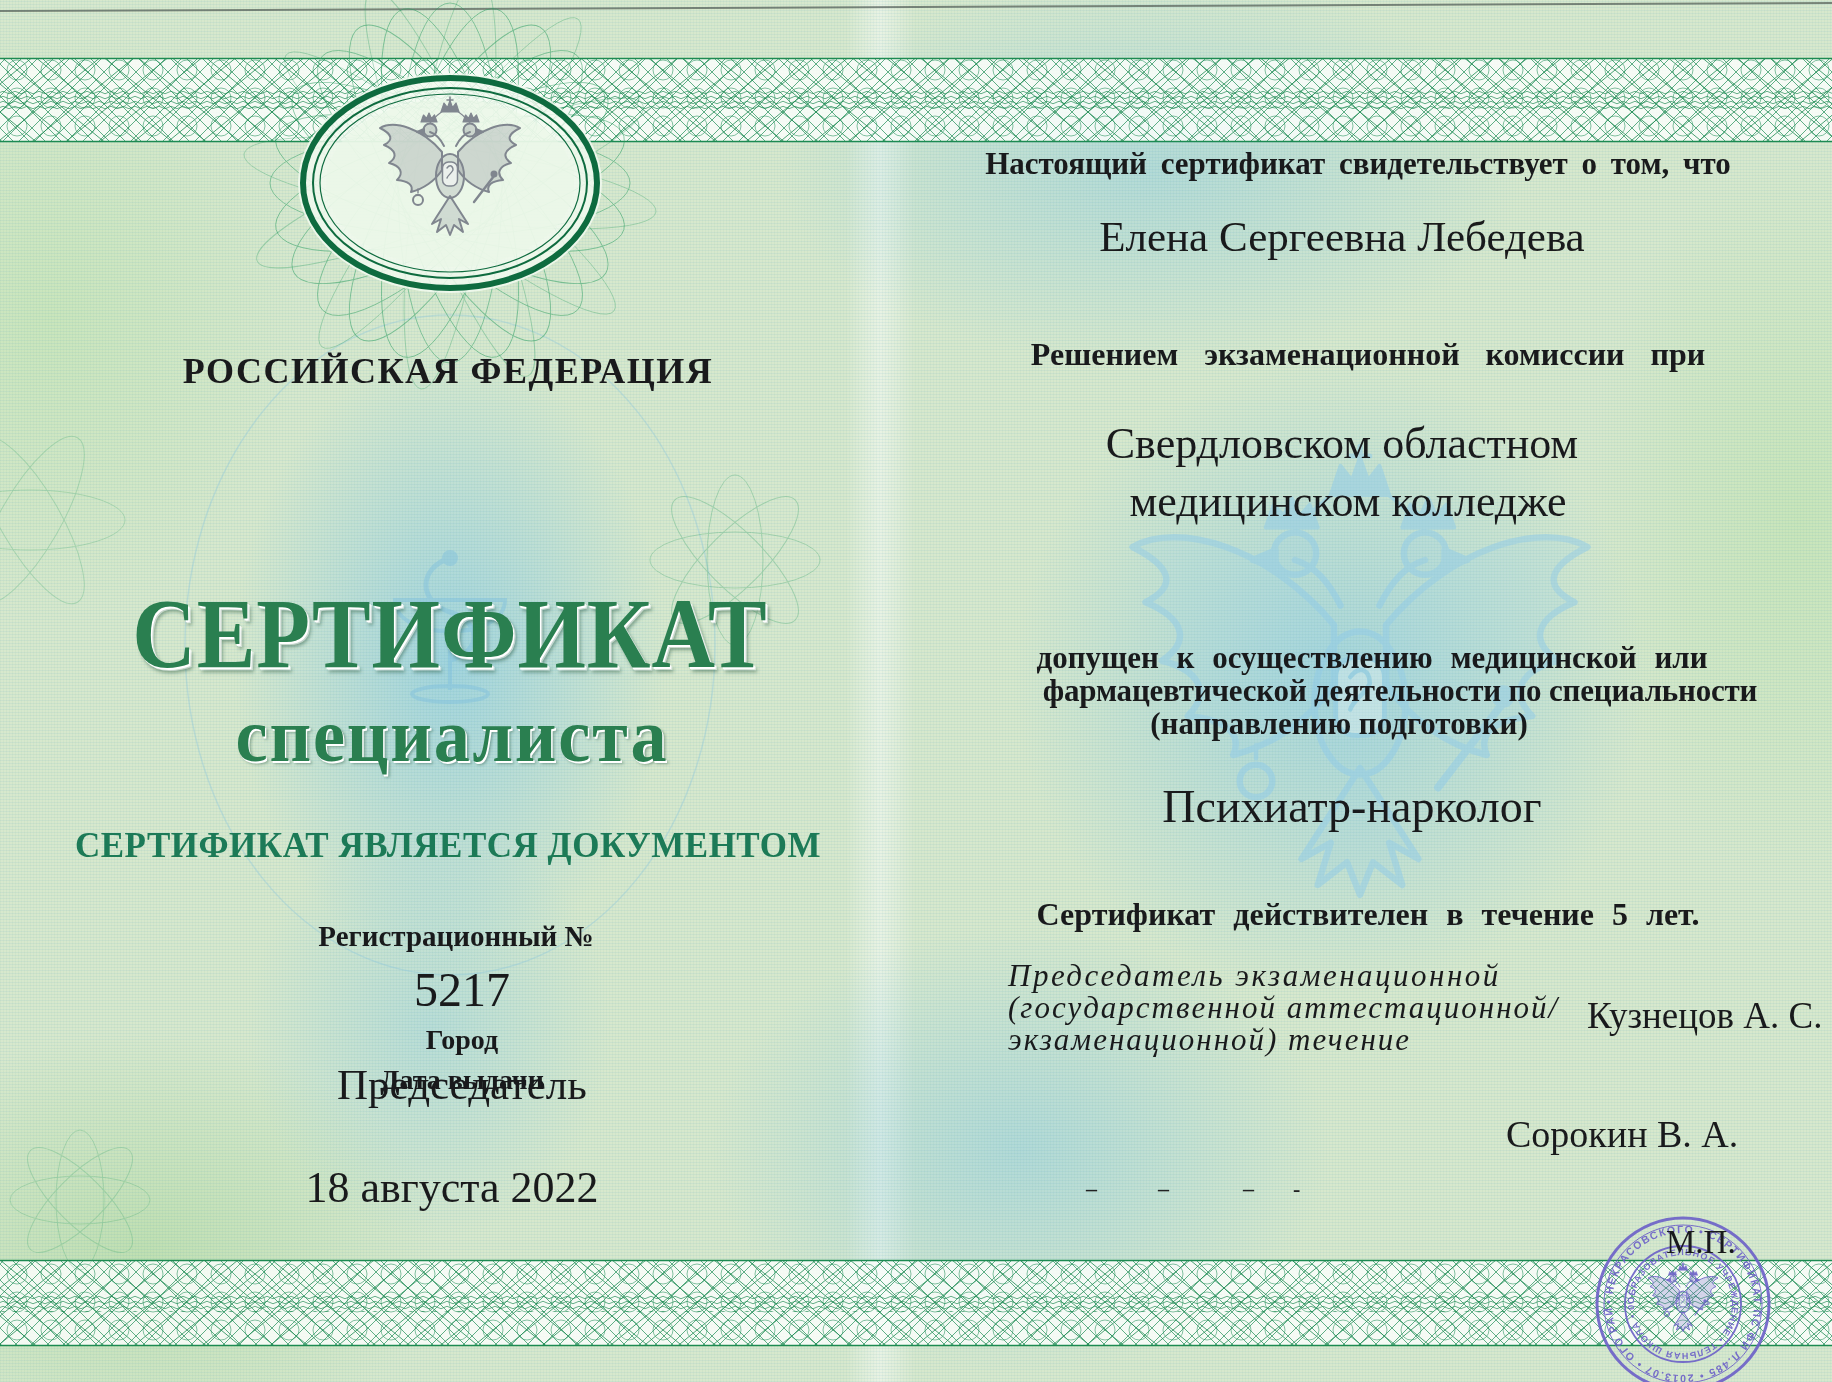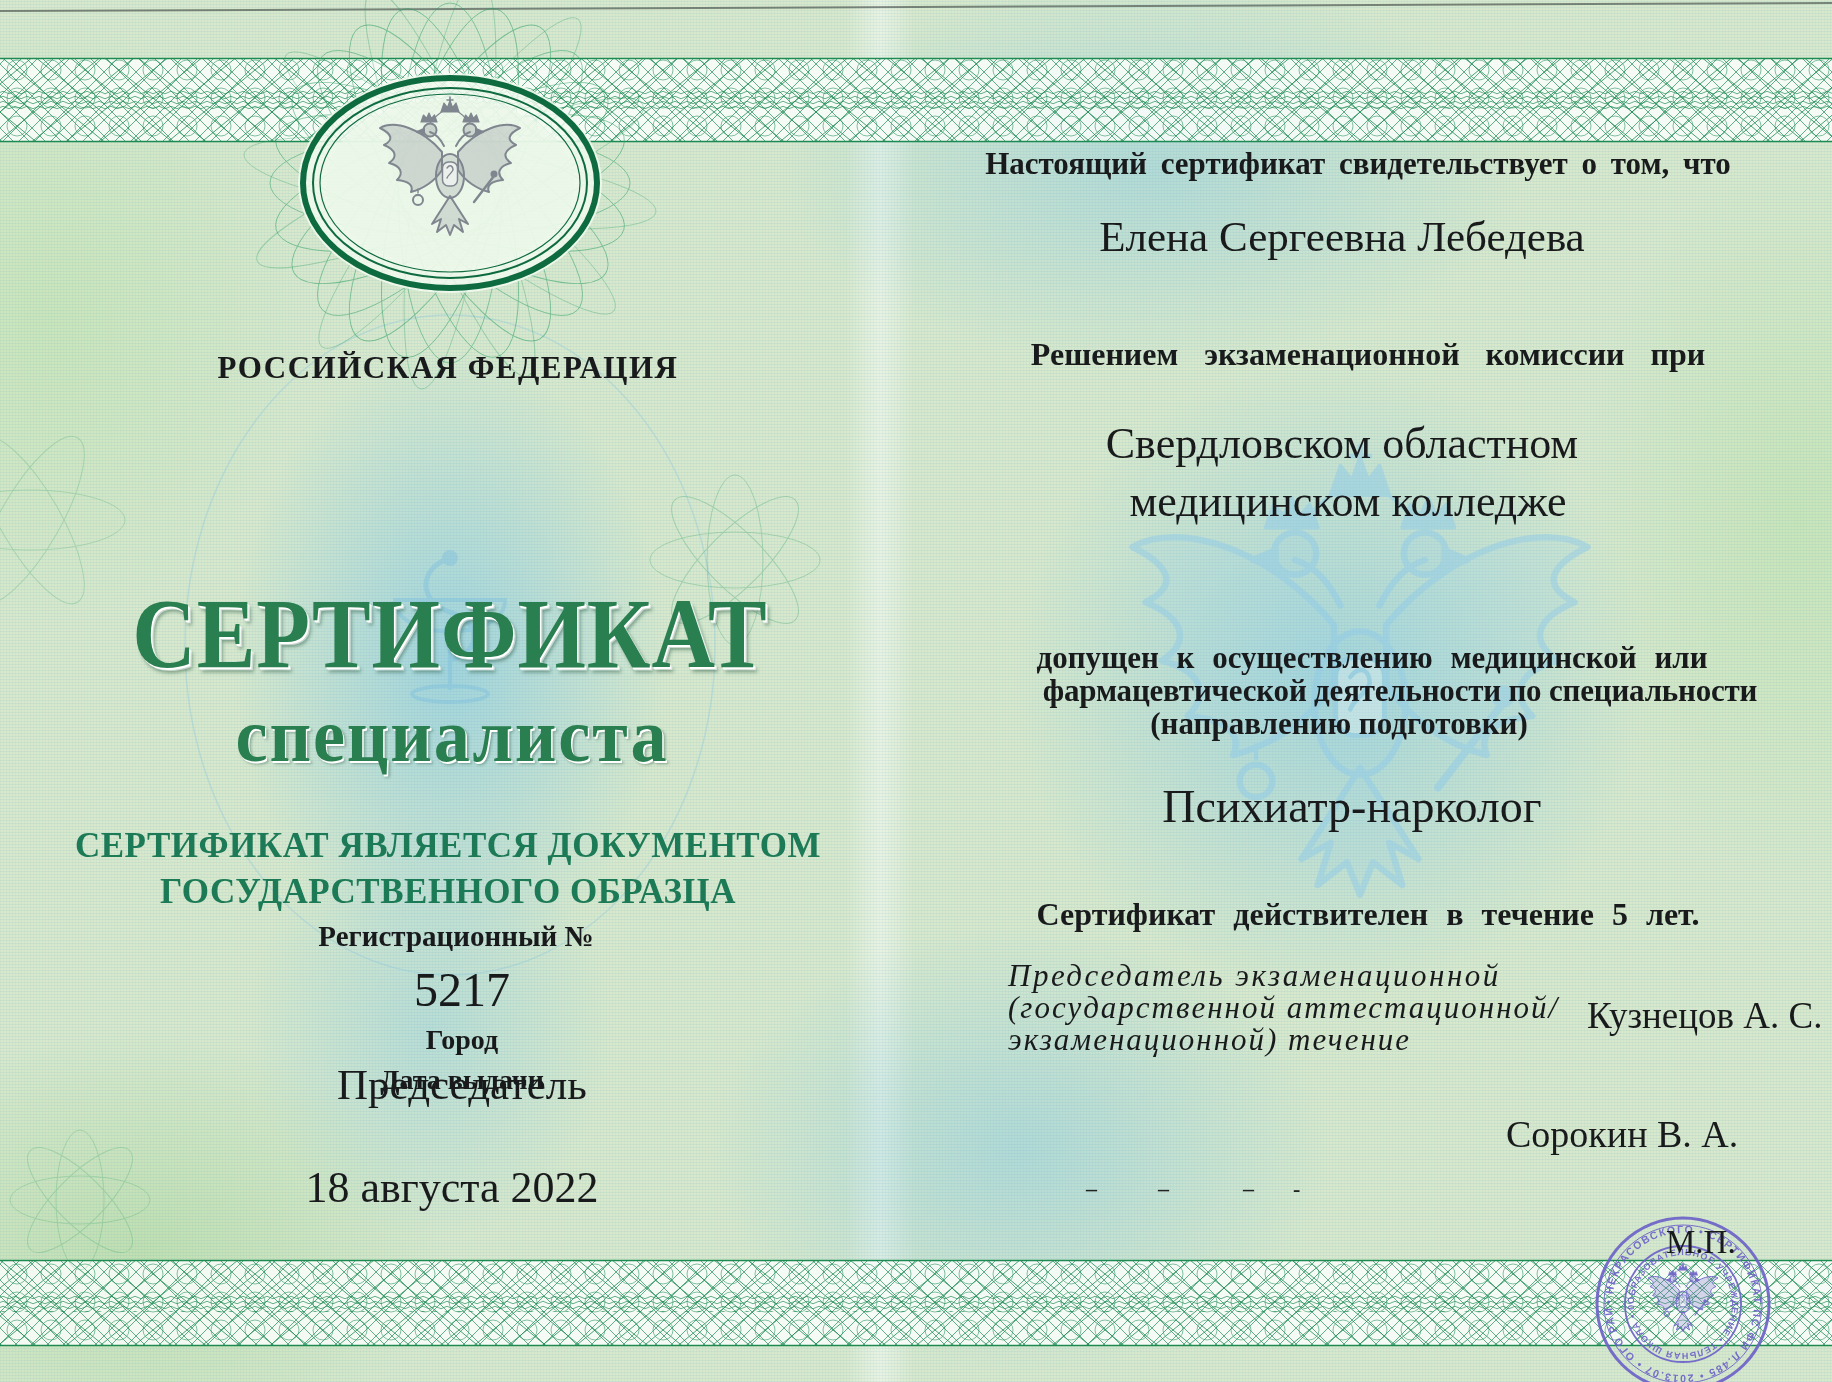--- a/index.html
+++ b/index.html
@@ -185,28 +185,27 @@
       <text class="sealtext" font-size="10.5" letter-spacing="1.5" fill="#6e63c8">
         <textPath href="#arcO">• НЕКРАСОВСКОГО • СЕРТИФИКАТ ПС ФИ Л.485 • 2013.07 • ОГО РАЙОНА • АДМ</textPath>
       </text>
       <text class="sealtext" font-size="9" letter-spacing="1" fill="#6e63c8">
         <textPath href="#arcI">ОБРАЗОВАТЕЛЬНОЕ УЧРЕЖДЕНИЕ • ТЕЛЬНАЯ ШКОЛА • 0000000000</textPath>
       </text>
       <use href="#eagle" x="-40" y="-44" width="80" height="80" color="#6e63c8"></use>
     </g>
   </svg>
 
-  <div class="txt ctr b" style="left:448px; top:350px; font-size:31px; letter-spacing:1.5px;font-family:Liberation Serif, serif;">РОССИЙСКАЯ ФЕДЕРАЦИЯ</div>
+  <div class="txt ctr b" style="left:448px; top:350px; font-size:36px; letter-spacing:1.5px;font-family:Liberation Serif, serif;">РОССИЙСКАЯ ФЕДЕРАЦИЯ</div>
 
   <div class="txt bigtitle" style="left:450px; top:576px; font-size:100px;">СЕРТИФИКАТ</div>
 
   <div class="txt subtitle" style="left:452px; top:692px; font-size:76px;">специалиста</div>
 
   <div class="txt ctr b green" style="left:448px; top:826px; font-size:35px; letter-spacing:.5px;">СЕРТИФИКАТ ЯВЛЯЕТСЯ ДОКУМЕНТОМ</div>
-  <div class="txt ctr b green" style="left:448px; top:872px; font-size:35px; letter-spacing:.5px;">ГОСУДАРСТВЕННОГО  ОБРАЗЦА</div>
 
   <div class="txt ctr b" style="left:456px; top:920px; font-size:29px;">Регистрационный №</div>
   <div class="txt ctr" style="left:462px; top:962px; font-size:48px;">5217</div>
 
   <div class="txt ctr b" style="left:462px; top:1024px; font-size:28px;">Город</div>
   <div class="txt ctr" style="left:462px; top:1060px; font-size:43px;">Председатель</div>
 
   <div class="txt ctr b" style="left:462px; top:1064px; font-size:28px;">Дата выдачи</div>
   <div class="txt ctr" style="left:452px; top:1162px; font-size:44px;">18 августа 2022</div>
 

